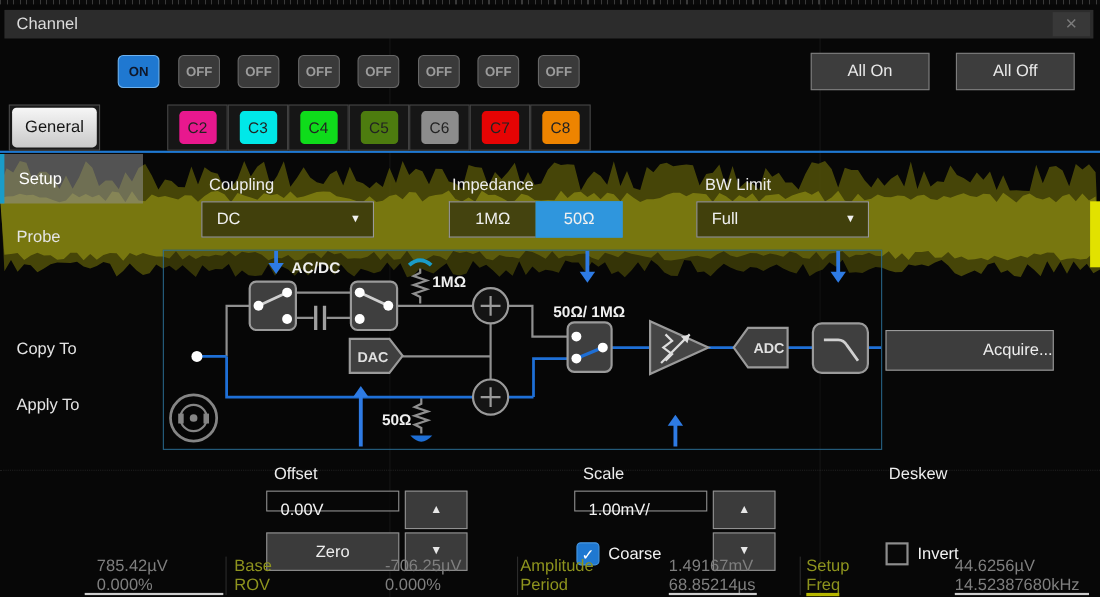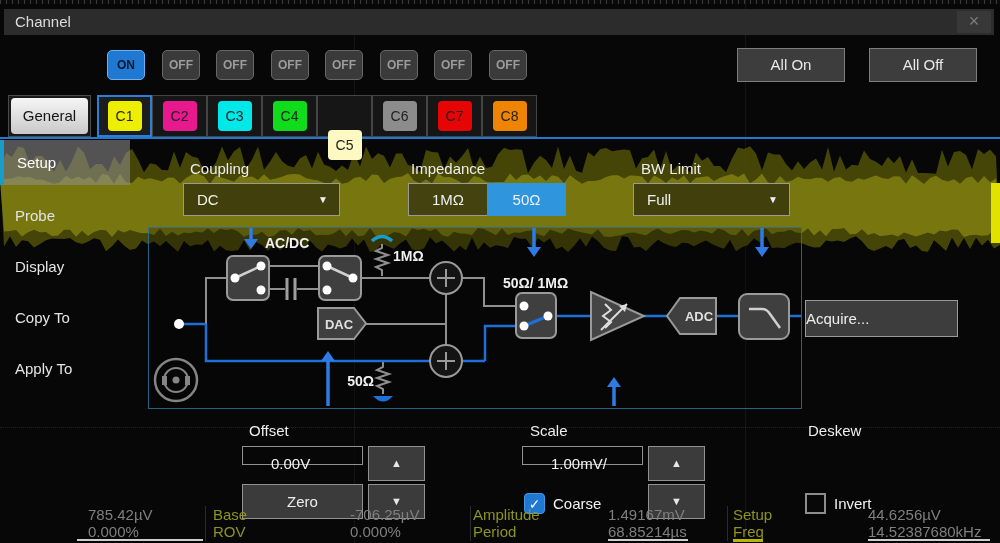--- a/index.html
+++ b/index.html
@@ -54,26 +54,26 @@
   #coupling-dd{left:183px;width:157px} #bw-dd{left:633px;width:157px}
   .dd-value{padding-left:13px;}
   .dd-caret{position:absolute;right:11px;top:0;font-size:10px;line-height:31px;color:#f0f0f0;}
   .seg{top:183px;height:33px;font-size:15px;text-align:center;line-height:31px;color:#f0f0f0;}
   #imp-1m{left:408px;width:79px;background:rgba(15,15,15,0.5);border:1px solid #9a9a9a;border-right:none;}
   #imp-50{left:487px;width:79px;background:#2f96dd;border:1px solid #2f96dd;}
   
   #circuit-box{left:148px;top:227px;width:654px;height:182px;border:1px solid rgba(45,115,155,0.85);
                background:rgba(5,5,5,0.25);}
   #acquire-btn{left:805px;top:300px;width:153px;height:37px;background:#3d3d3d;border:1px solid #9a9a9a;
-               color:#ededed;font-size:15px;text-align:left;line-height:35px;}
+               color:#ededed;font-size:15px;text-align:right;line-height:35px;}
   
   .field-label{color:#ededed;font-size:15px;text-align:right;}
   #offset-label{left:249px;top:422px} #scale-label{left:530px;top:422px} #deskew-label{left:808px;top:422px}
   .input{height:19px;background:rgba(8,8,8,0.78);border:1px solid #919191;color:#f2f2f2;
-         font-size:15px;line-height:33px;padding-left:28px;}
+         font-size:15px;line-height:33px;padding-left:12px;}
   #offset-input{left:242px;top:446px;width:121px}
   #scale-input{left:522px;top:446px;width:121px}
   #deskew-input{left:802px;top:446px;width:160px}
   #refresh-icon{position:absolute;right:9px;top:0;line-height:33px;color:#bdbdbd;font-size:17px;}
   .spin-btn{width:57px;height:35px;background:#3b3b3b;border:1px solid #919191;color:#e8e8e8;
             text-align:center;font-size:11px;line-height:33px;}
   #offset-up{left:368px;top:446px} #offset-down{left:368px;top:484px}
   #scale-up{left:648px;top:446px} #scale-down{left:648px;top:484px}
   #zero-btn{left:242px;top:484px;width:121px;height:35px;background:#3b3b3b;border:1px solid #919191;
             color:#ededed;font-size:15px;text-align:center;line-height:33px;}
@@ -125,48 +125,44 @@
   <div id="tg-5" class="el toggle-btn toggle-off">OFF</div>
   <div id="tg-6" class="el toggle-btn toggle-off">OFF</div>
   <div id="tg-7" class="el toggle-btn toggle-off">OFF</div>
   <div id="all-on" class="el bulk-btn">All On</div>
   <div id="all-off" class="el bulk-btn">All Off</div>
 
   <div id="tab-underline" class="el"></div>
   <div id="tab-general" class="el">
     <div id="tab-general-chip">General</div>
   </div>
-  <div id="cc-0" class="el chan-cell selected">
-    <div class="chan-chip" style="background: rgb(238, 238, 0);">C1</div>
-  </div>
   <div id="cc-1" class="el chan-cell">
     <div class="chan-chip" style="background: rgb(232, 24, 142);">C2</div>
   </div>
   <div id="cc-2" class="el chan-cell">
     <div class="chan-chip" style="background: rgb(0, 232, 232);">C3</div>
   </div>
   <div id="cc-3" class="el chan-cell">
     <div class="chan-chip" style="background: rgb(15, 220, 27);">C4</div>
   </div>
   <div id="cc-4" class="el chan-cell">
-    <div class="chan-chip" style="background: #fef9c3; margin-top: 29px;">C5</div>
+    <div class="chan-chip" style="background: #4d7c0f;">C5</div>
   </div>
   <div id="cc-5" class="el chan-cell">
     <div class="chan-chip" style="background: rgb(140, 140, 140);">C6</div>
   </div>
   <div id="cc-6" class="el chan-cell">
     <div class="chan-chip" style="background: rgb(230, 4, 4);">C7</div>
   </div>
   <div id="cc-7" class="el chan-cell">
     <div class="chan-chip" style="background: rgb(238, 132, 0);">C8</div>
   </div>
 
   <div id="sb-0" class="el sidebar-item selected">Setup</div>
   <div id="sb-1" class="el sidebar-item">Probe</div>
-  <div id="sb-2" class="el sidebar-item">Display</div>
   <div id="sb-3" class="el sidebar-item">Copy To</div>
   <div id="sb-4" class="el sidebar-item">Apply To</div>
 
   <div id="coupling-label" class="el ctl-label">Coupling</div>
   <div id="coupling-dd" class="el dropdown">
     <span class="dd-value">DC</span>
     <span class="dd-caret">▼</span>
   </div>
   <div id="impedance-label" class="el ctl-label">Impedance</div>
   <div id="imp-1m" class="el seg">1MΩ</div>

